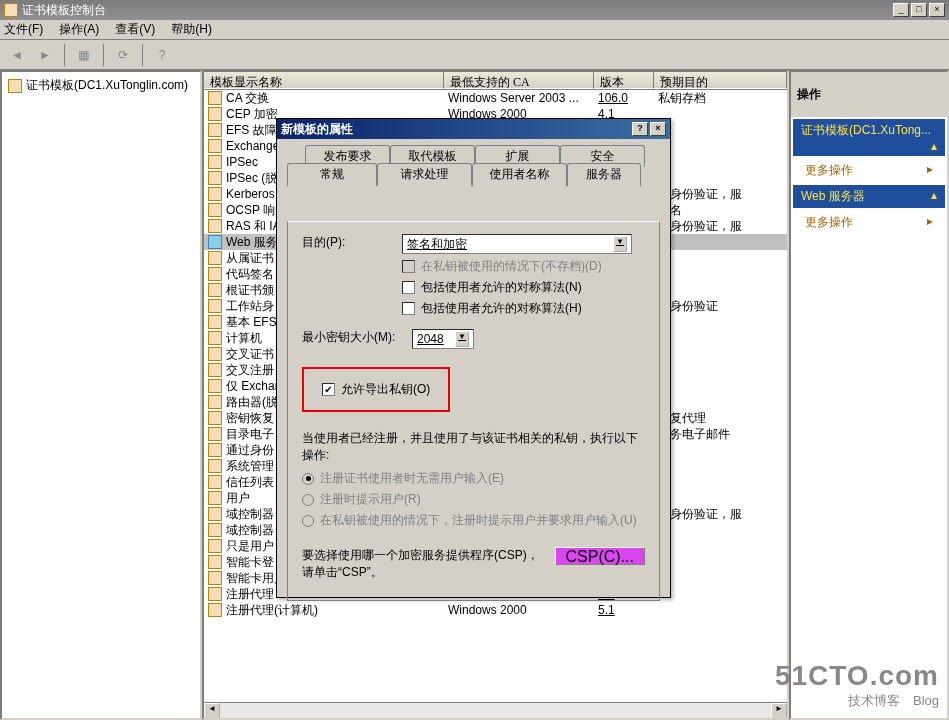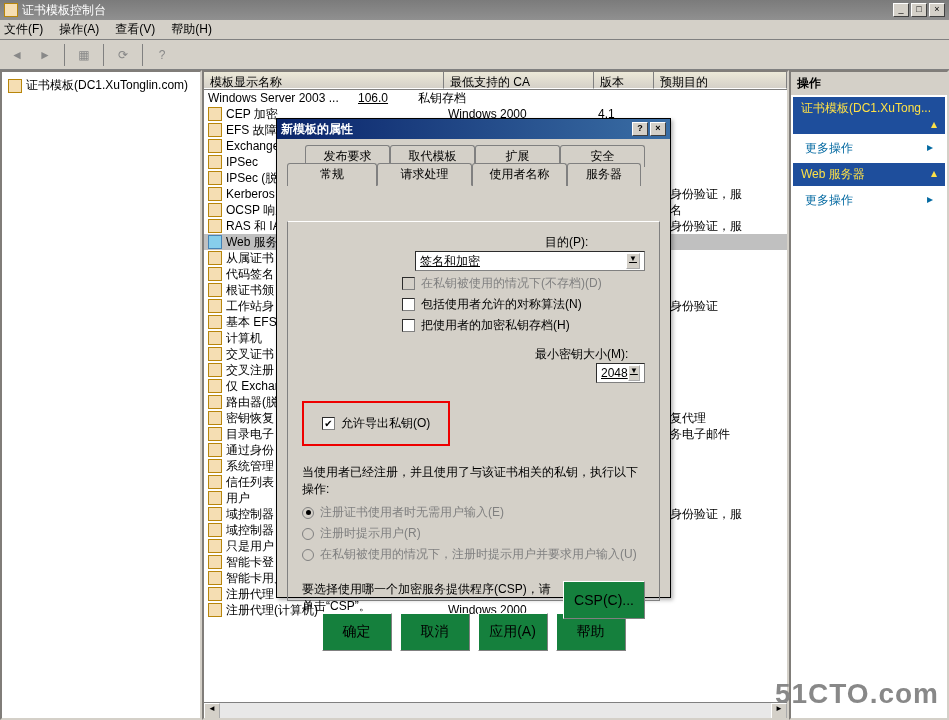--- a/index.html
+++ b/index.html
@@ -75,38 +75,39 @@
   height: 18px;
 }
 .col {
   border-right: 1px solid #808080;
   border-bottom:1px solid #fff;
   padding: 2px 6px;
   background: linear-gradient(#ece9d8,#d4d0c8);
   font-size: 12px;
   white-space: nowrap;
   overflow: hidden;
+  font-family: Liberation Serif, serif;
 }
 .c1{width:240px;} .c2{width:150px;} .c3{width:60px;} .c4{flex:1;}
 .list-body { }
 .row { display:flex; height:16px; align-items:center;}
 .row .c1{width:240px; display:flex;align-items:center;gap:4px;padding-left:4px;}
 .row .c2{width:150px;padding-left:4px;}
 .row .c3{width:60px;padding-left:4px;text-decoration:underline;}
 .row .c4{flex:1;padding-left:4px;}
 .row.selected { background:#c0c0c0;}
 .action-pane {
   width: 160px;
   background: #fff;
   border: 2px inset #d4d0c8;
   display:flex; flex-direction:column;
 }
-.action-header { background:#d4d0c8; padding:3px 6px; font-weight:bold;}
+.action-header { background:#d4d0c8; padding:14px 6px; font-weight:bold;}
 .action-section { background:#1e4e9c; color:#fde047; padding:3px 8px; margin:2px;}
-.action-item { padding:4px 14px; color:#0369a1;font-family:Liberation Serif, serif;}
+.action-item { padding:4px 14px; color:#a16207;font-family:Liberation Serif, serif;}
 .scrollbar-h { height:16px; background:#d4d0c8; border-top:1px solid #808080; position:absolute; bottom:0; left:0; right:0; display:flex;}
 .sb-btn{width:16px;height:16px;background:#d4d0c8;border:1px outset #fff;font-size:8px;text-align:center;}
 .sb-track{flex:1;background:#e8e8e8;}
 
 
 .dialog {
   position: absolute;
   left: 276px; top: 118px;
   width: 395px; height: 480px;
   background: #d4d0c8;
@@ -139,43 +140,43 @@
 }
 .tab.active { background:#d4d0c8; border-bottom:1px solid #d4d0c8; position:relative; z-index:2;}
 .tab-content {
   border:1px solid #808080;
   border-top-color:#fff;
   padding:12px 14px;
   height: 380px;
   margin-top:36px;
   position:relative;
 }
-.form-row { display:flex; align-items:flex-end; flex-direction:column;}
+.form-row { display:flex; align-items:flex-start; }
 .form-label { width:100px;}
 .select {
   background:#fff; border:1px inset #808080;
   height:20px; display:flex; align-items:center;
   padding:0 4px; justify-content:space-between;text-decoration:underline;
 }
 .select .arrow { width:14px;height:16px;background:#d4d0c8;border:1px outset #fff;font-size:8px;text-align:center;}
 .chk-row { display:flex; align-items:center; gap:6px; margin:4px 0 4px 0;}
 .chk { width:13px;height:13px;background:#fff;border:1px inset #808080;display:inline-flex;align-items:center;justify-content:center;font-size:10px;}
 .chk.disabled{background:#d4d0c8;}
 .red-box { border:2px solid #e00; padding:8px 18px; display:inline-block; margin:18px 0;}
 .radio-row{display:flex;align-items:center;gap:6px;margin:4px 0;}
 .radio{width:12px;height:12px;border:1px solid #808080;border-radius:50%;background:#fff;display:inline-flex;align-items:center;justify-content:center;}
 .radio.disabled{background:#d4d0c8;}
 .radio .dot{width:5px;height:5px;background:#000;border-radius:50%;}
 .btn {
-  min-width:70px; height:38px;
-  background:#15803d;
+  min-width:70px; height:18px;
+  background:#d946ef;
   border:1px solid #808080;
   border-top-color:#fff; border-left-color:#fff;
   padding:0 10px;
-  font-size:14px;
+  font-size:16px;
 }
 .dlg-buttons { display:flex; gap:8px; justify-content:center; padding:8px;}
 .disabled-text{color:#808080;}
 .ico { width:14px;height:14px;display:inline-block;}
 .ico-tmpl { background:#f5deb3;border:1px solid #b8860b;}
 .ico-tmpl-sel { background:#87ceeb;border:1px solid #4682b4;}
 .watermark {
   position:absolute; right:10px; bottom:10px;
   color:#888; font-family:Arial; text-align:right;
   pointer-events:none;
@@ -227,20 +228,24 @@
 
   <div class="list-pane">
     <div class="list-header">
       <div class="col c1">模板显示名称</div>
       <div class="col c2">最低支持的 CA</div>
       <div class="col c3">版本</div>
       <div class="col c4">预期目的</div>
     </div>
     <div class="list-body" id="list-body">
         <div class="row">
+          <div class="c1">
+            <span class="ico ico-tmpl"></span>
+            <span>CA 交换</span>
+          </div>
           <div class="c2">Windows Server 2003 ...</div>
           <div class="c3">106.0</div>
           <div class="c4">私钥存档</div>
         </div>
         <div class="row">
           <div class="c1">
             <span class="ico ico-tmpl"></span>
             <span>CEP 加密</span>
           </div>
           <div class="c2">Windows 2000</div>
@@ -591,27 +596,27 @@
         <div class="chk-row">
             <span class="chk disabled"></span>
             <span class="disabled-text">在私钥被使用的情况下(不存档)(D)</span>
           </div>
         <div class="chk-row">
             <span class="chk"></span>
             <span>包括使用者允许的对称算法(N)</span>
           </div>
         <div class="chk-row">
             <span class="chk"></span>
-            <span>把使用者的加密私钥存档(H)</span>
+            <span>包括使用者允许的对称算法(H)</span>
           </div>
       </div>
 
       <div class="form-row" style="margin-top:12px">
         <span class="form-label" style="width:110px">最小密钥大小(M):</span>
-        <div class="select" style="width:49px">
+        <div class="select" style="width:62px">
           <span>2048</span>
           <span class="arrow">▼</span>
         </div>
       </div>
 
       <div class="red-box">
         <div class="chk-row">
             <span class="chk">✔</span>
             <span>允许导出私钥(O)</span>
           </div>
@@ -632,23 +637,18 @@
           <span class="radio disabled"></span>
           <span class="disabled-text">在私钥被使用的情况下，注册时提示用户并要求用户输入(U)</span>
         </div>
 
       <div style="display:flex;align-items:flex-start;margin-top:18px;gap:10px;">
         <span style="flex:1">要选择使用哪一个加密服务提供程序(CSP)，请单击“CSP”。</span>
         <button class="btn">CSP(C)...</button>
       </div>
     </div>
   </div>
-  <div class="dlg-buttons">
-    <button class="btn">确定</button>
-    <button class="btn">取消</button>
-    <button class="btn">应用(A)</button>
-    <button class="btn">帮助</button>
-  </div>
 </div>
 
 <div class="watermark">
   <div class="big">51CTO.com</div>
+  <div class="small">技术博客　Blog</div>
 </div>
 
 </body></html>

